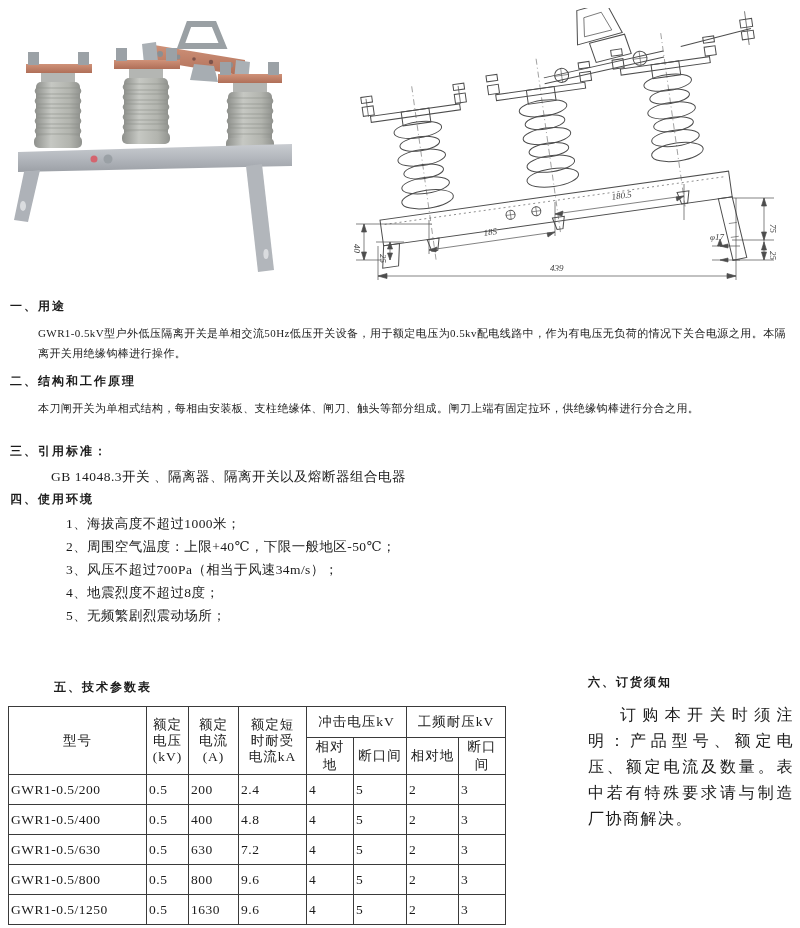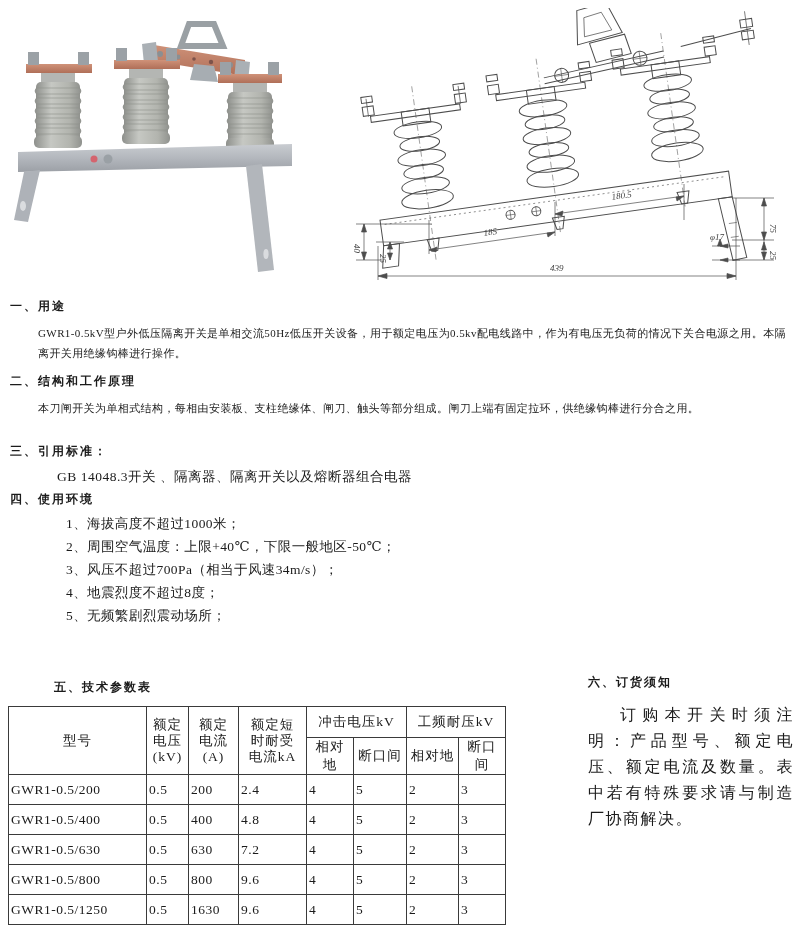--- a/index.html
+++ b/index.html
@@ -13,21 +13,21 @@
   svg{display:block;}
   
   .sec-h{
     position:absolute;left:10px;font-size:12px;font-weight:600;
     letter-spacing:2px;white-space:nowrap;
   }
   .sec-p{
     position:absolute;left:38px;width:748px;font-size:11px;line-height:20px;
     text-align:justify;letter-spacing:0.4px;
   }
-  .std-line{position:absolute;left:57px;font-size:13.5px;letter-spacing:0.5px;white-space:nowrap;}
+  .std-line{position:absolute;left:51px;font-size:13.5px;letter-spacing:0.5px;white-space:nowrap;}
   .env-list{position:absolute;left:21px;top:512px;width:784px;font-size:13.5px;margin-left:45px;}
   .env-item{line-height:23px;letter-spacing:0.4px;}
   .env-item .wrap2{padding-left:30px;}
   
   .tbl-h{top:679px;margin-left:44px;}
   table.params{
     position:absolute;left:8px;top:706px;border-collapse:collapse;table-layout:fixed;
     font-size:13.5px;color:#1b1b1b;
   }
   table.params th,table.params td{

